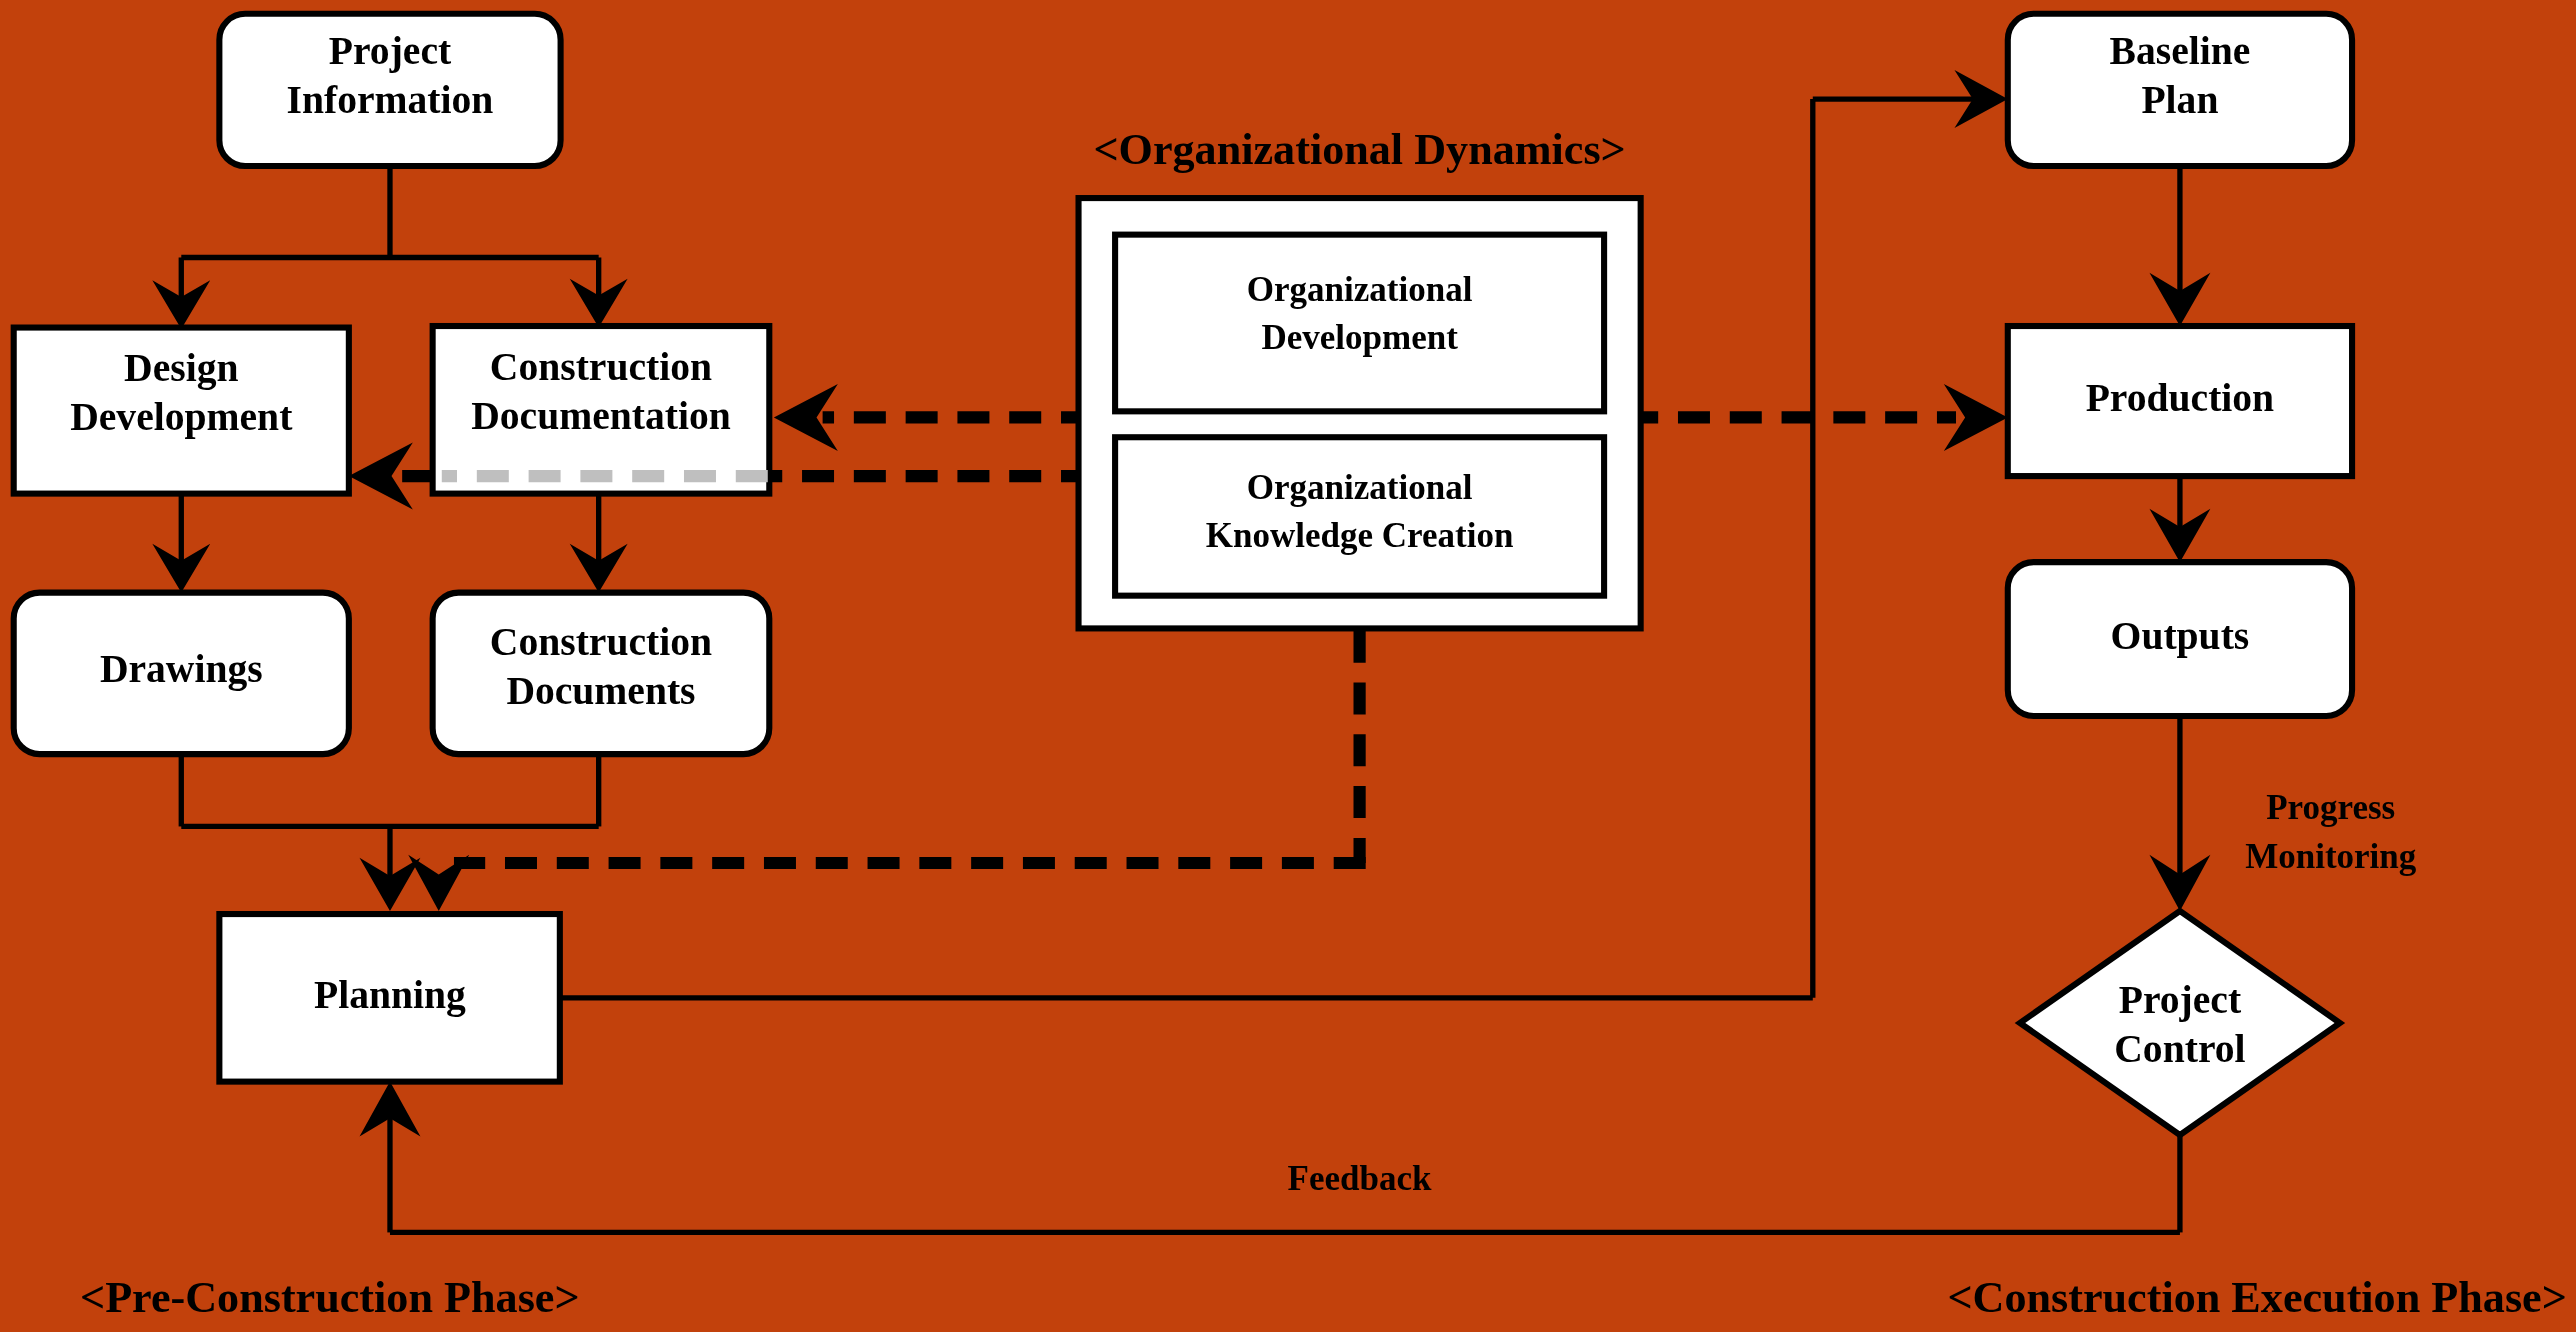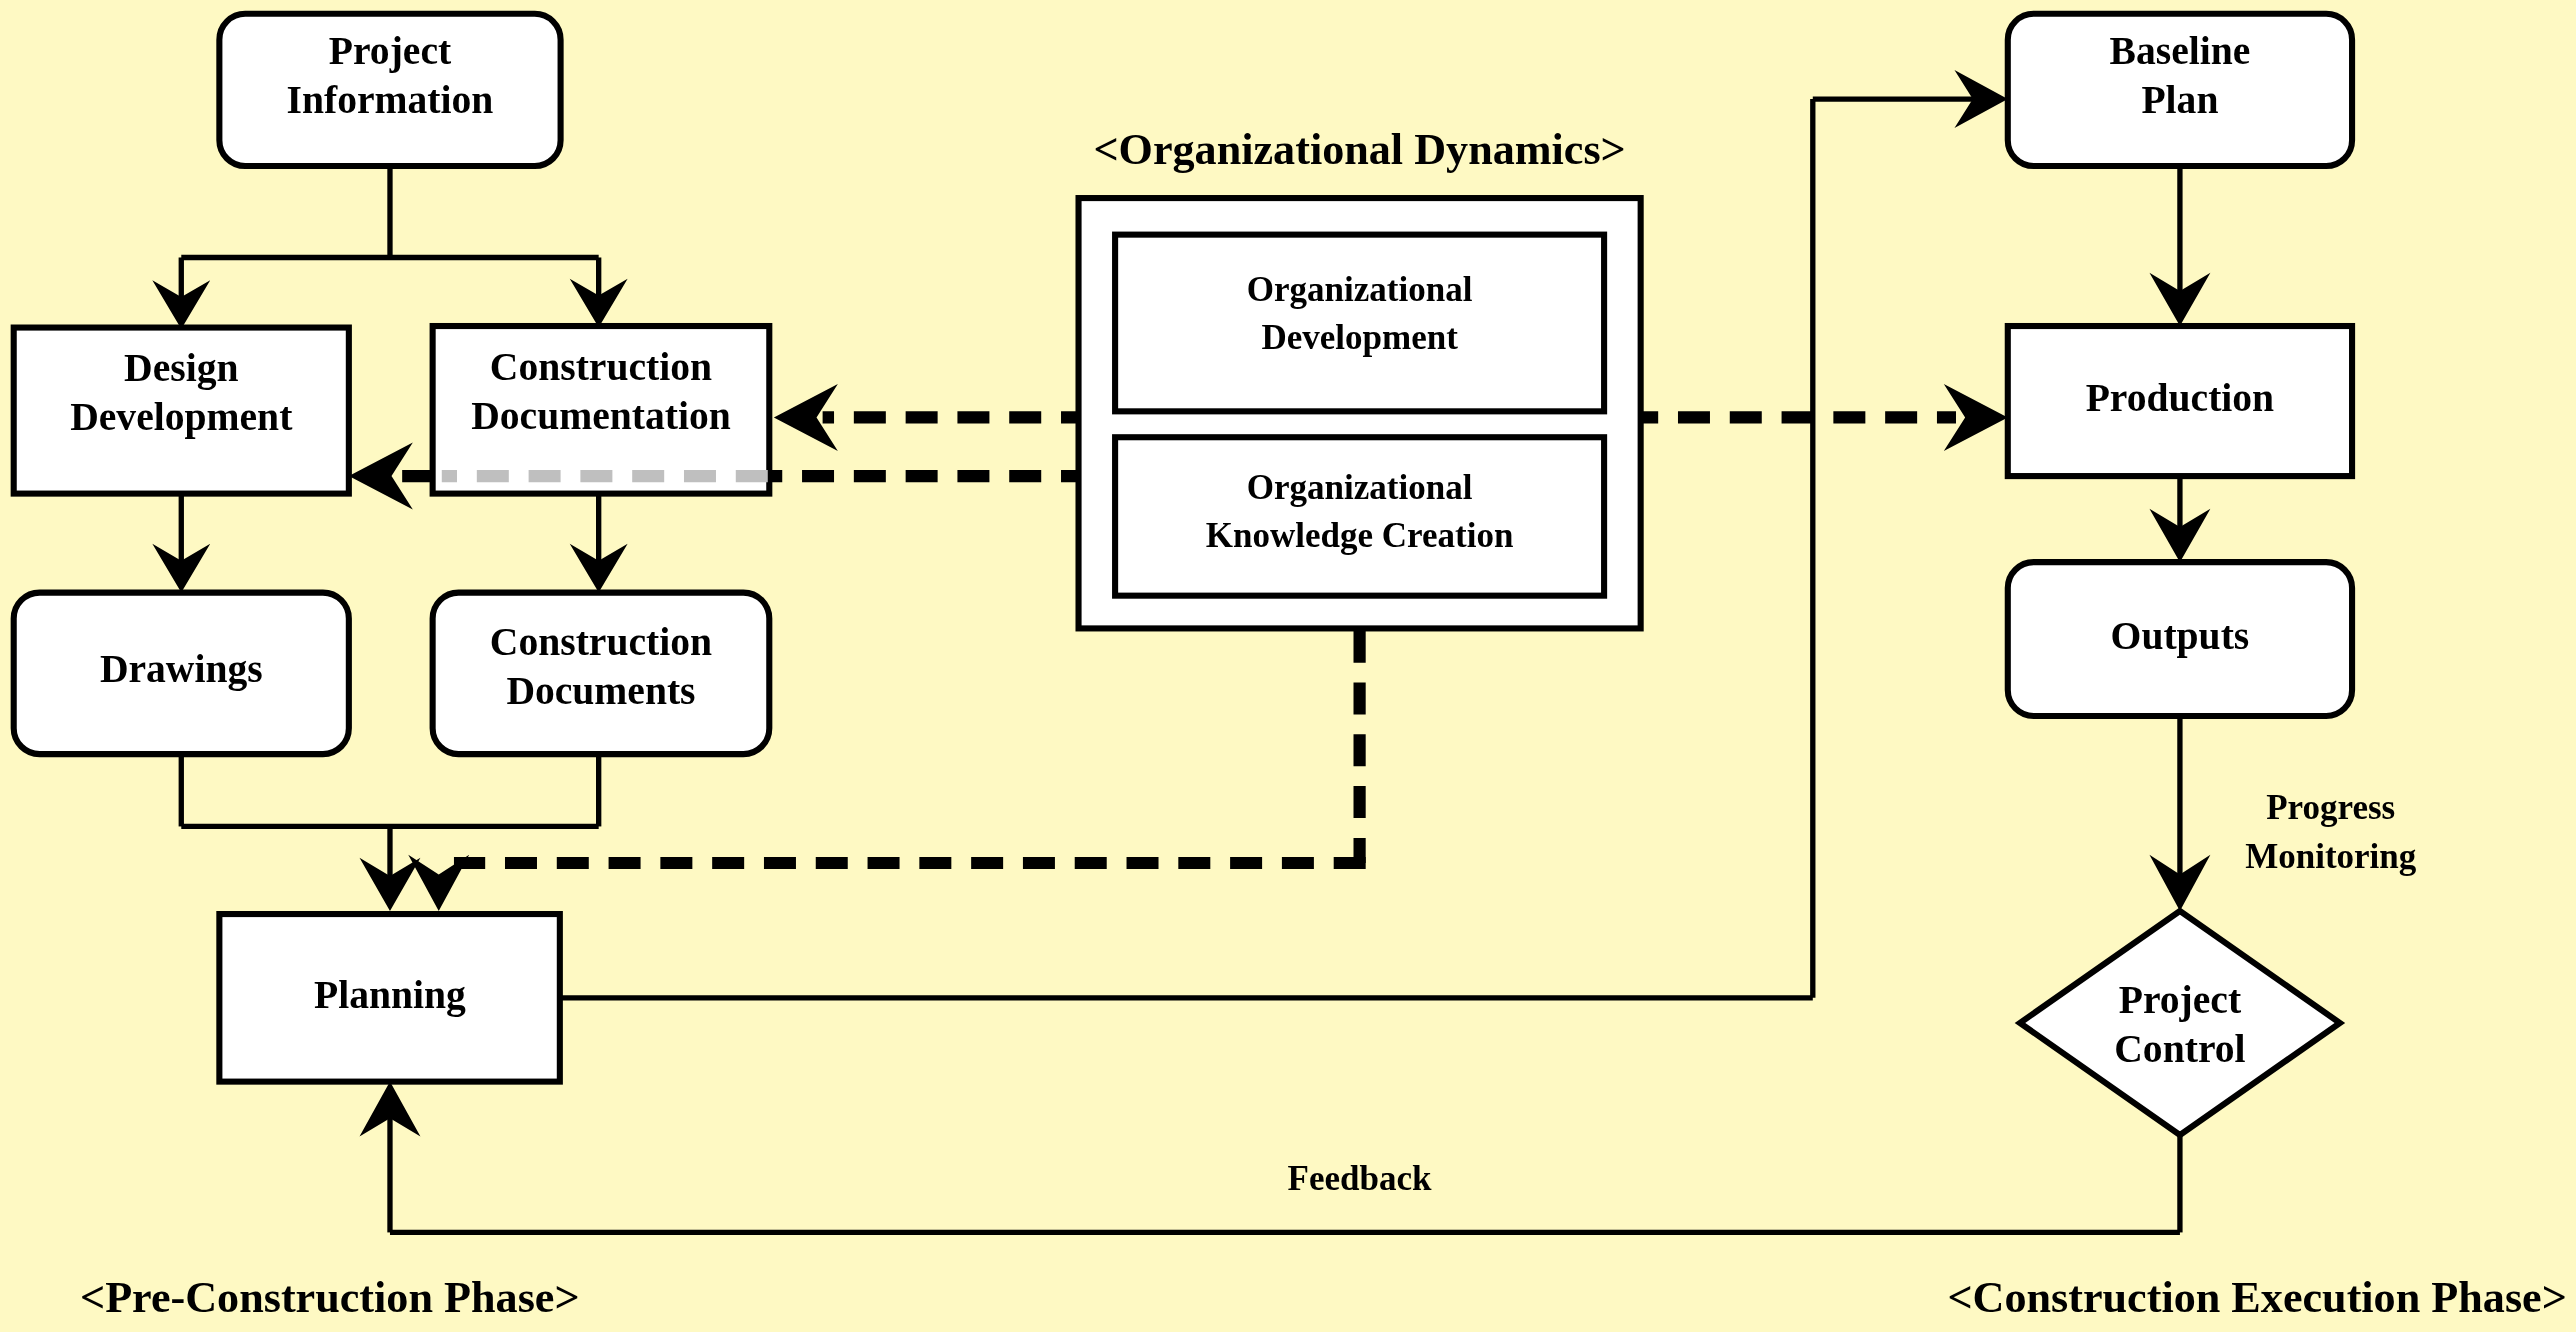--- a/index.html
+++ b/index.html
@@ -4,21 +4,21 @@
 <style>
   html, body {
     margin: 0;
     padding: 0;
     background: #ffffff;
   }
   #canvas-wrap {
     position: relative;
     width: 2576px;
     height: 1333px;
-    background: #fef9c3;
+    background: #c2410c;
     overflow: hidden;
     font-family: "Liberation Serif", "DejaVu Serif", serif;
   }
   svg.diagram {
     position: absolute;
     left: 0; top: 0;
     width: 2576px;
     height: 1333px;
   }
   .node-shape {

